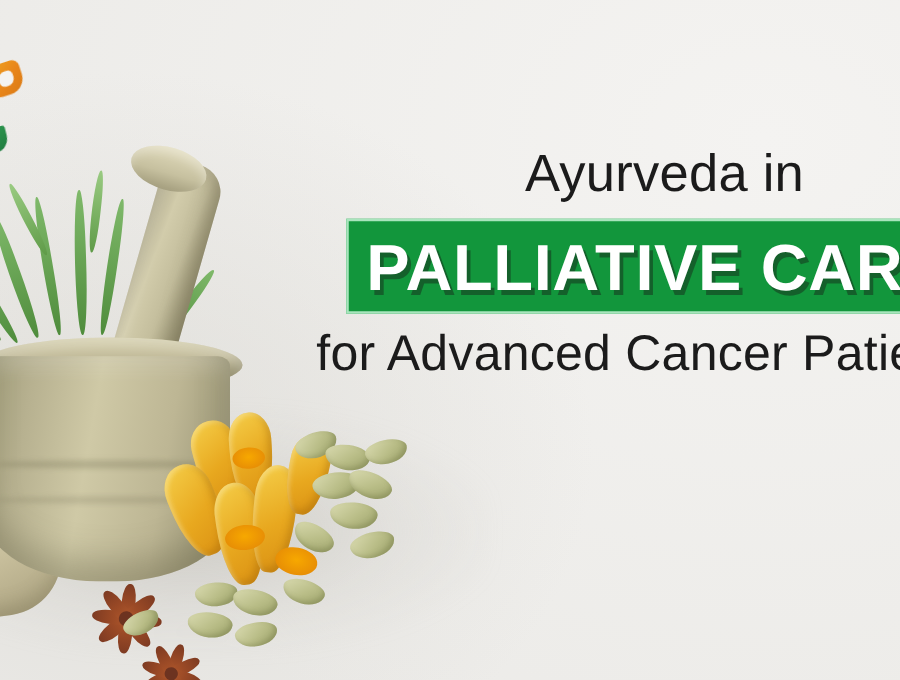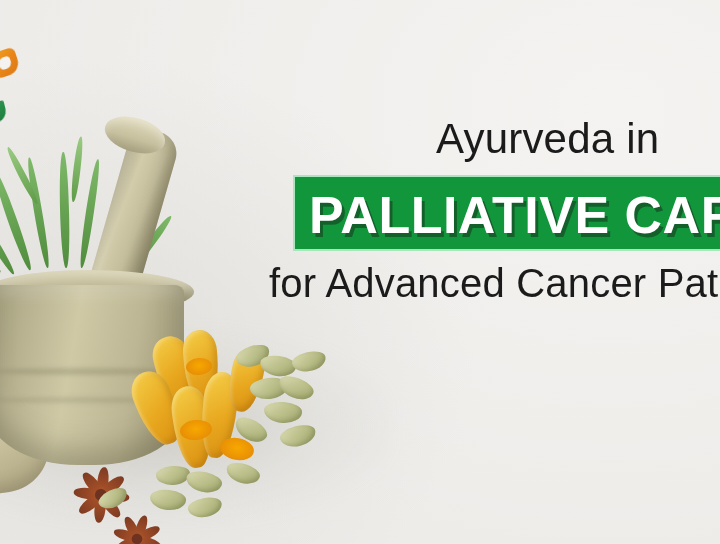--- a/index.html
+++ b/index.html
@@ -227,21 +227,21 @@
     height: 104px;
     background: linear-gradient(160deg, #ded7bb 0%, #c9c09d 50%, #a9a07e 100%);
     border-radius: 10px 18px 46px 12px;
     transform: rotate(-8deg);
     box-shadow: inset 0 -8px 14px rgba(110,104,72,0.3);
   }
 
   
   .headline {
     position: absolute;
-    left: 16px;
+    left: 0;
     top: 0;
     width: 668px;
     height: 544px;
     pointer-events: none;
   }
   .line-top {
     position: absolute;
     left: 420px;
     top: 114px;
     font-size: 42px;

